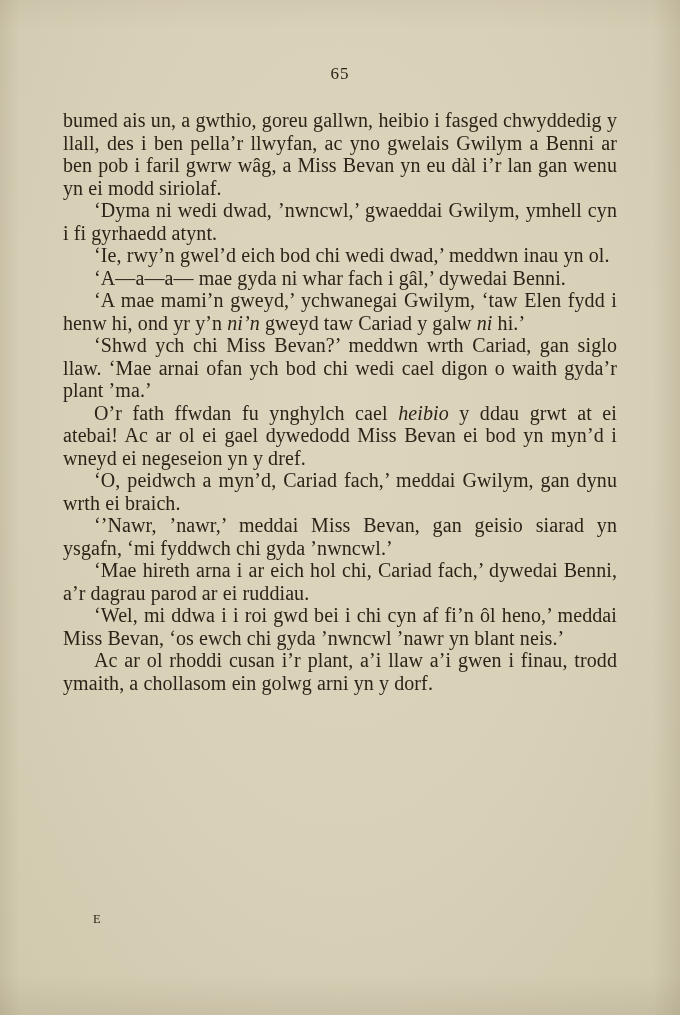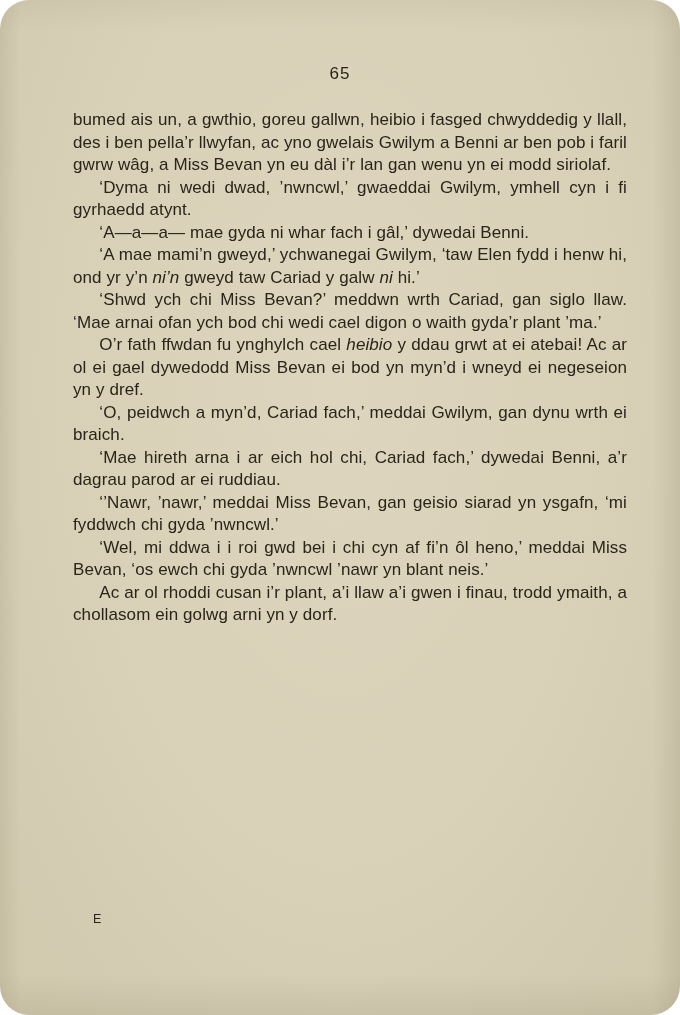--- a/index.html
+++ b/index.html
@@ -10,42 +10,41 @@
     width: 680px;
     height: 1015px;
     overflow: hidden;
   }
   .page {
     position: relative;
     width: 680px;
     height: 1015px;
     box-sizing: border-box;
     color: #2b2519;
-    font-family: Liberation Sans, sans-serif;
+    font-family: Liberation Serif, serif;
     background:
       linear-gradient(to right, rgba(90,80,55,0.10) 0%, rgba(90,80,55,0.0) 3%, rgba(90,80,55,0.0) 96%, rgba(90,80,55,0.12) 100%),
       linear-gradient(to bottom, rgba(90,80,55,0.06) 0%, rgba(90,80,55,0.0) 3%, rgba(90,80,55,0.0) 96%, rgba(90,80,55,0.10) 100%),
       radial-gradient(ellipse at 50% 38%, #ddd5bd 0%, #d8d0b7 55%, #d1c9ae 100%);
-    border-radius: 29px;
   }
   .page-number {
     position: absolute;
     top: 64px;
     left: 0;
     right: 0;
     text-align: center;
     font-size: 17px;
     letter-spacing: 1px;
   }
   .text-block {
     position: absolute;
     top: 109px;
-    left: 73px;
+    left: 63px;
     width: 554px;
-    font-size: 17px;
+    font-size: 20px;
     line-height: 22.5px;
     text-align: justify;
     letter-spacing: 0.1px;
   }
   .para {
     margin: 0;
     text-indent: 1.55em;
   }
   .para.continuation {
     text-indent: 0;
@@ -67,34 +66,35 @@
 <div class="page">
 
   <div class="page-number">65</div>
 
   <div class="text-block">
 
     <p class="para continuation"><span>bumed ais un, a gwthio, goreu gallwn, heibio i fasged chwyddedig y llall, des i ben pella’r llwyfan, ac yno gwelais Gwilym a Benni ar ben pob i faril gwrw wâg, a Miss Bevan yn eu dàl i’r lan gan wenu yn ei modd siriolaf.</span></p>
 
     <p class="para"><span>‘Dyma ni wedi dwad, ’nwncwl,’ gwaeddai Gwilym, ymhell cyn i fi gyrhaedd atynt.</span></p>
 
+    <p class="para"><span>‘Ie, rwy’n gwel’d eich bod chi wedi dwad,’ meddwn inau yn ol.</span></p>
 
     <p class="para"><span>‘A—a—a— mae gyda ni whar fach i gâl,’ dywedai Benni.</span></p>
 
     <p class="para"><span>‘A mae mami’n gweyd,’ ychwanegai Gwilym, ‘taw Elen fydd i henw hi, ond yr y’n </span><span class="italic">ni’n</span><span> gweyd taw Cariad y galw </span><span class="italic">ni</span><span> hi.’</span></p>
 
     <p class="para"><span>‘Shwd ych chi Miss Bevan?’ meddwn wrth Cariad, gan siglo llaw.  ‘Mae arnai ofan ych bod chi wedi cael digon o waith gyda’r plant ’ma.’</span></p>
 
     <p class="para"><span>O’r fath ffwdan fu ynghylch cael </span><span class="italic">heibio</span><span> y ddau grwt at ei atebai!  Ac ar ol ei gael dywedodd Miss Bevan ei bod yn myn’d i wneyd ei negeseion yn y dref.</span></p>
 
     <p class="para"><span>‘O, peidwch a myn’d, Cariad fach,’ meddai Gwilym, gan dynu wrth ei braich.</span></p>
 
+    <p class="para"><span>‘’Nawr, ’nawr,’ meddai Miss Bevan, gan geisio siarad yn ysgafn, ‘mi fyddwch chi gyda ’nwncwl.’</span></p>
+
     <p class="para"><span>‘Mae hireth arna i ar eich hol chi, Cariad fach,’ dywedai Benni, a’r dagrau parod ar ei ruddiau.</span></p>
-
-    <p class="para"><span>‘’Nawr, ’nawr,’ meddai Miss Bevan, gan geisio siarad yn ysgafn, ‘mi fyddwch chi gyda ’nwncwl.’</span></p>
 
 
     <p class="para"><span>‘Wel, mi ddwa i i roi gwd bei i chi cyn af fi’n ôl heno,’ meddai Miss Bevan, ‘os ewch chi gyda ’nwncwl ’nawr yn blant neis.’</span></p>
 
     <p class="para"><span>Ac ar ol rhoddi cusan i’r plant, a’i llaw a’i gwen i finau, trodd ymaith, a chollasom ein golwg arni yn y dorf.</span></p>
 
   </div>
 
   <div class="signature-mark">E</div>
 

